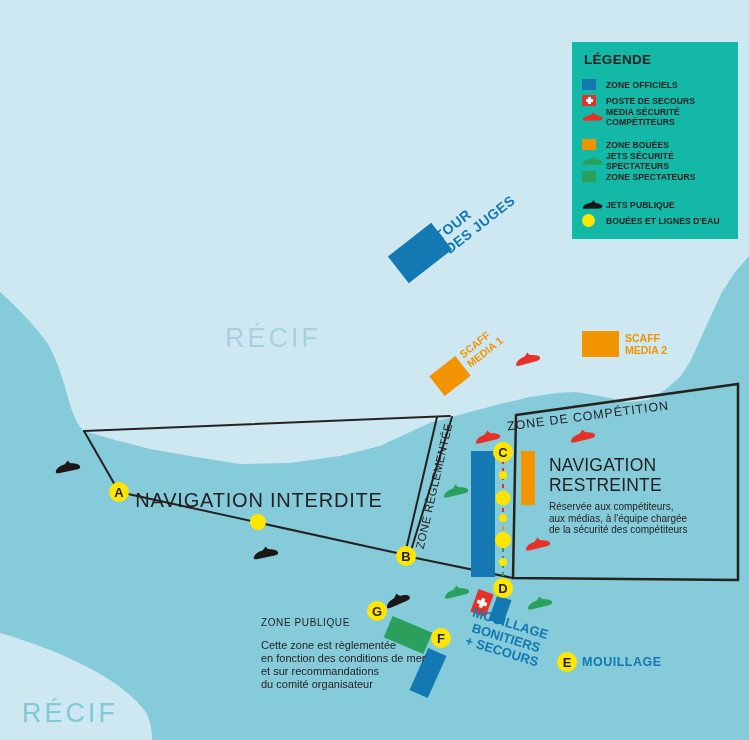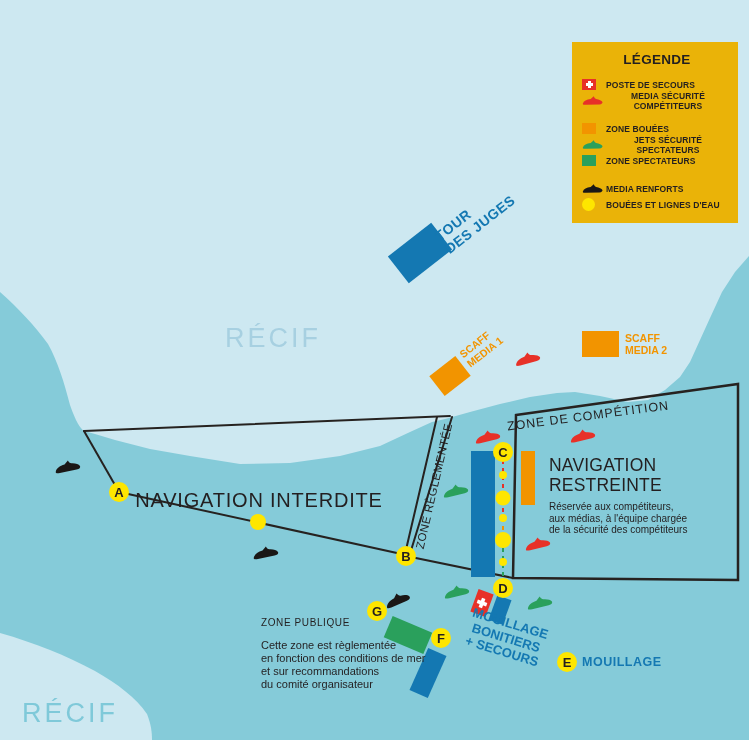--- a/index.html
+++ b/index.html
@@ -31,21 +31,21 @@
     transform:translate(-50%,-50%) rotate(17deg);}
   .mouillage-e{font-size:12.5px;letter-spacing:0.5px;}
   .marker{
     position:absolute;width:20px;height:20px;border-radius:50%;
     background:#fee600;color:#231f20;font-weight:bold;font-size:13px;
     display:flex;align-items:center;justify-content:center;
     transform:translate(-50%,-50%);
   }
   .legend{
     position:absolute;left:572px;top:42px;width:166px;
-    background:#eab308;padding:8px 8px 10px 10px;box-sizing:border-box;text-align:center;
+    background:#14b8a6;padding:8px 8px 10px 10px;box-sizing:border-box;
   }
   .legend-title{font-weight:bold;font-size:13.5px;letter-spacing:0.3px;margin:2px 0 10px 2px;}
   .lrow{display:flex;align-items:center;height:15px;margin-bottom:1px;}
   .lrow.gap{margin-top:13px;}
   .lrow .ic{width:24px;flex:0 0 24px;display:flex;align-items:center;}
   .lrow .lbl{font-size:8.5px;font-weight:bold;letter-spacing:0.1px;}
   .sq{width:14px;height:11px;display:inline-block;}
   .sq.cross{position:relative;background:#e73128;}
   .sq.cross:before{content:"";position:absolute;left:5.5px;top:2px;width:3px;height:7px;background:#fff;}
   .sq.cross:after{content:"";position:absolute;left:3.5px;top:4px;width:7px;height:3px;background:#fff;}
@@ -186,20 +186,26 @@
   <div class="marker" style="left:503px;top:588px;">D</div>
   <div class="marker" style="left:567px;top:662px;">E</div>
   <div class="marker" style="left:441px;top:638px;">F</div>
   <div class="marker" style="left:377px;top:611px;">G</div>
 
   <div class="legend">
     <div class="legend-title">LÉGENDE</div>
 
     <div class="lrow">
       <span class="ic">
+          <span class="sq" style="background:#1478b2"></span>
+        </span>
+      <span class="lbl">ZONE OFFICIELS</span>
+    </div>
+    <div class="lrow">
+      <span class="ic">
           <span class="sq cross"></span>
         </span>
       <span class="lbl">POSTE DE SECOURS</span>
     </div>
     <div class="lrow">
       <span class="ic">
         <svg width="22" height="13" viewBox="-14 -8 28 14">
             <use href="#jet" fill="#e73128"></use>
           </svg>
       </span>
@@ -226,21 +232,21 @@
         </span>
       <span class="lbl">ZONE SPECTATEURS</span>
     </div>
 
     <div class="lrow gap">
       <span class="ic">
         <svg width="22" height="13" viewBox="-14 -8 28 14">
             <use href="#jet" fill="#1a1716"></use>
           </svg>
       </span>
-      <span class="lbl">MEDIA RENFORTS</span>
+      <span class="lbl">JETS PUBLIQUE</span>
     </div>
     <div class="lrow">
       <span class="ic">
           <span class="circ"></span>
         </span>
       <span class="lbl">BOUÉES ET LIGNES D'EAU</span>
     </div>
   </div>
 
 </div>

